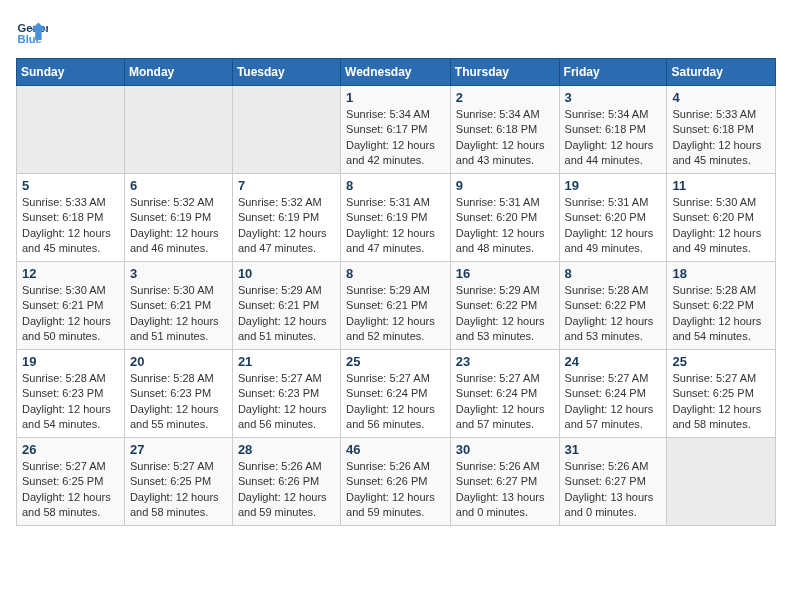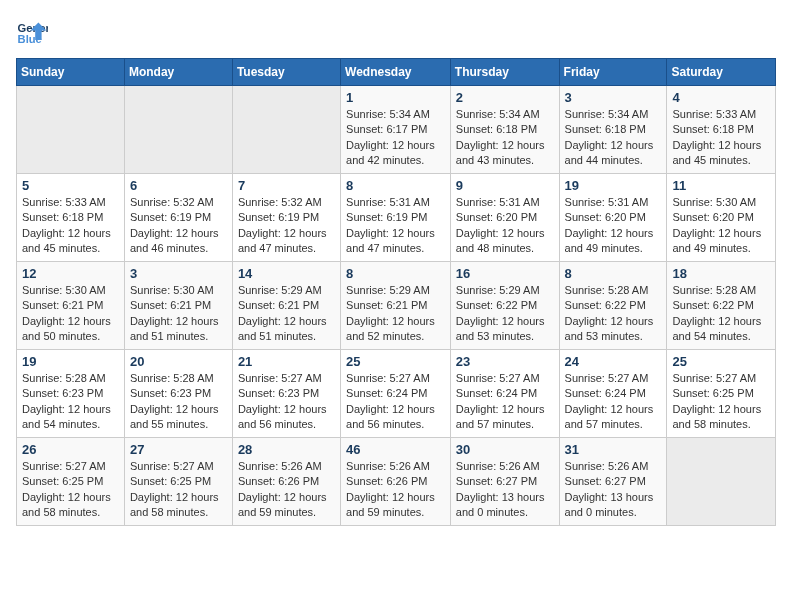--- a/index.html
+++ b/index.html
@@ -204,21 +204,21 @@
 and 50 minutes.</div>
         </td>
         <td>
           <div class="day-number">3</div>
           <div class="day-info" style="white-space: pre-line;">Sunrise: 5:30 AM
 Sunset: 6:21 PM
 Daylight: 12 hours
 and 51 minutes.</div>
         </td>
         <td>
-          <div class="day-number">14</div>
+          <div class="day-number">10</div>
           <div class="day-info" style="white-space: pre-line;">Sunrise: 5:29 AM
 Sunset: 6:21 PM
 Daylight: 12 hours
 and 51 minutes.</div>
         </td>
         <td>
           <div class="day-number">8</div>
           <div class="day-info" style="white-space: pre-line;">Sunrise: 5:29 AM
 Sunset: 6:21 PM
 Daylight: 12 hours

